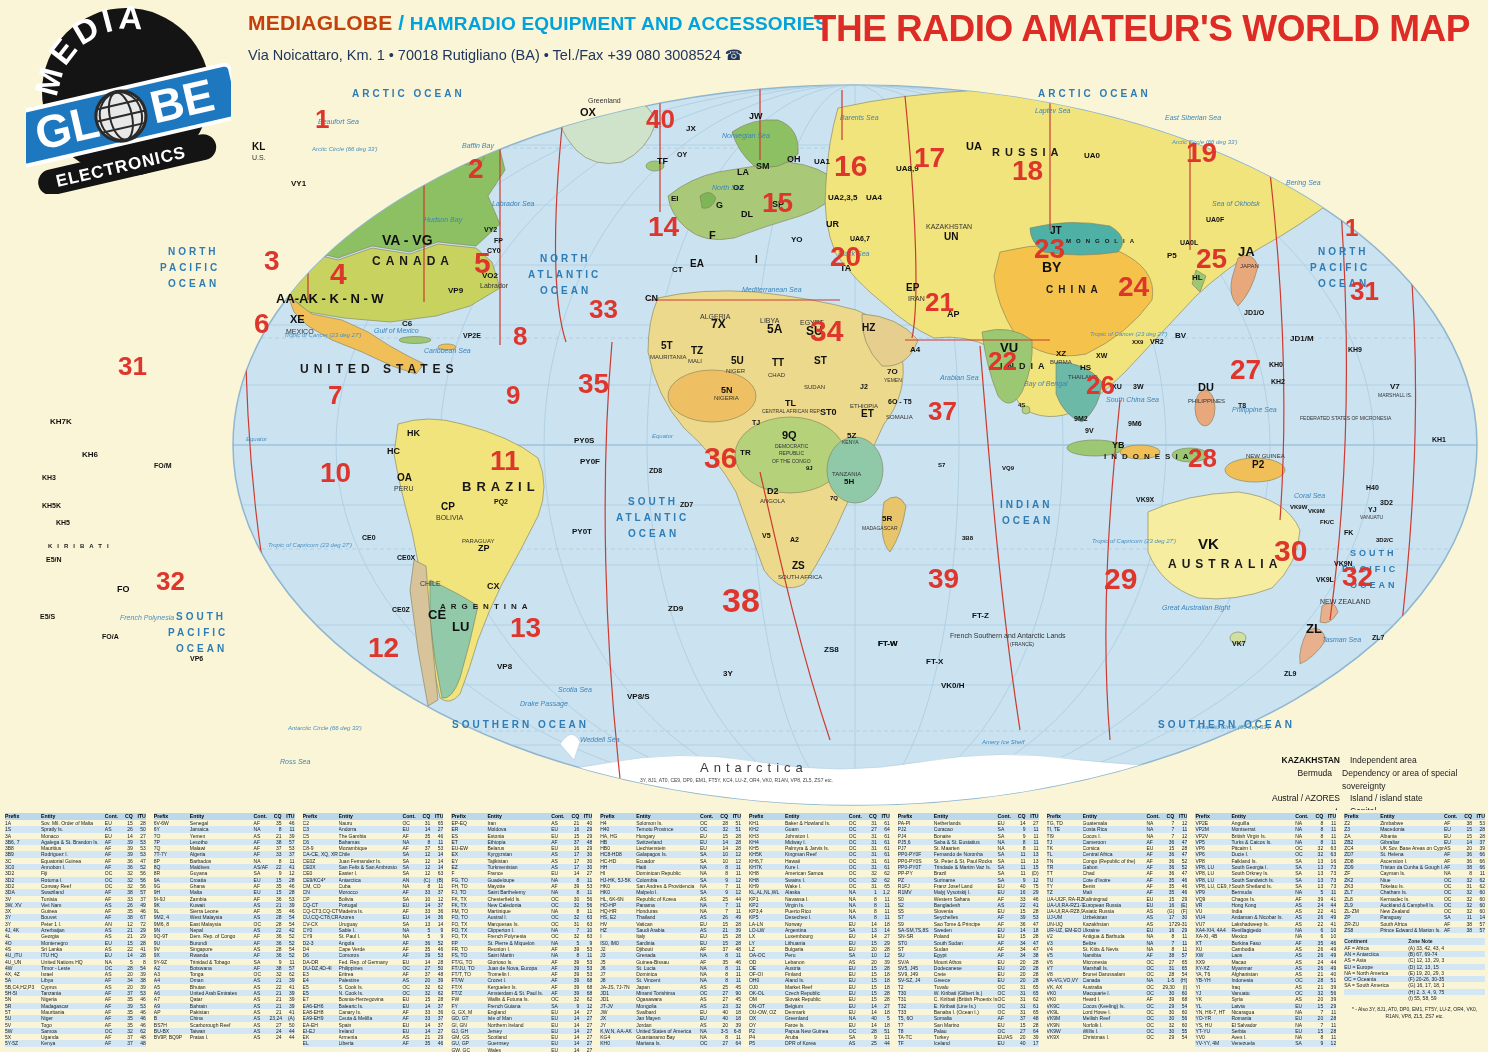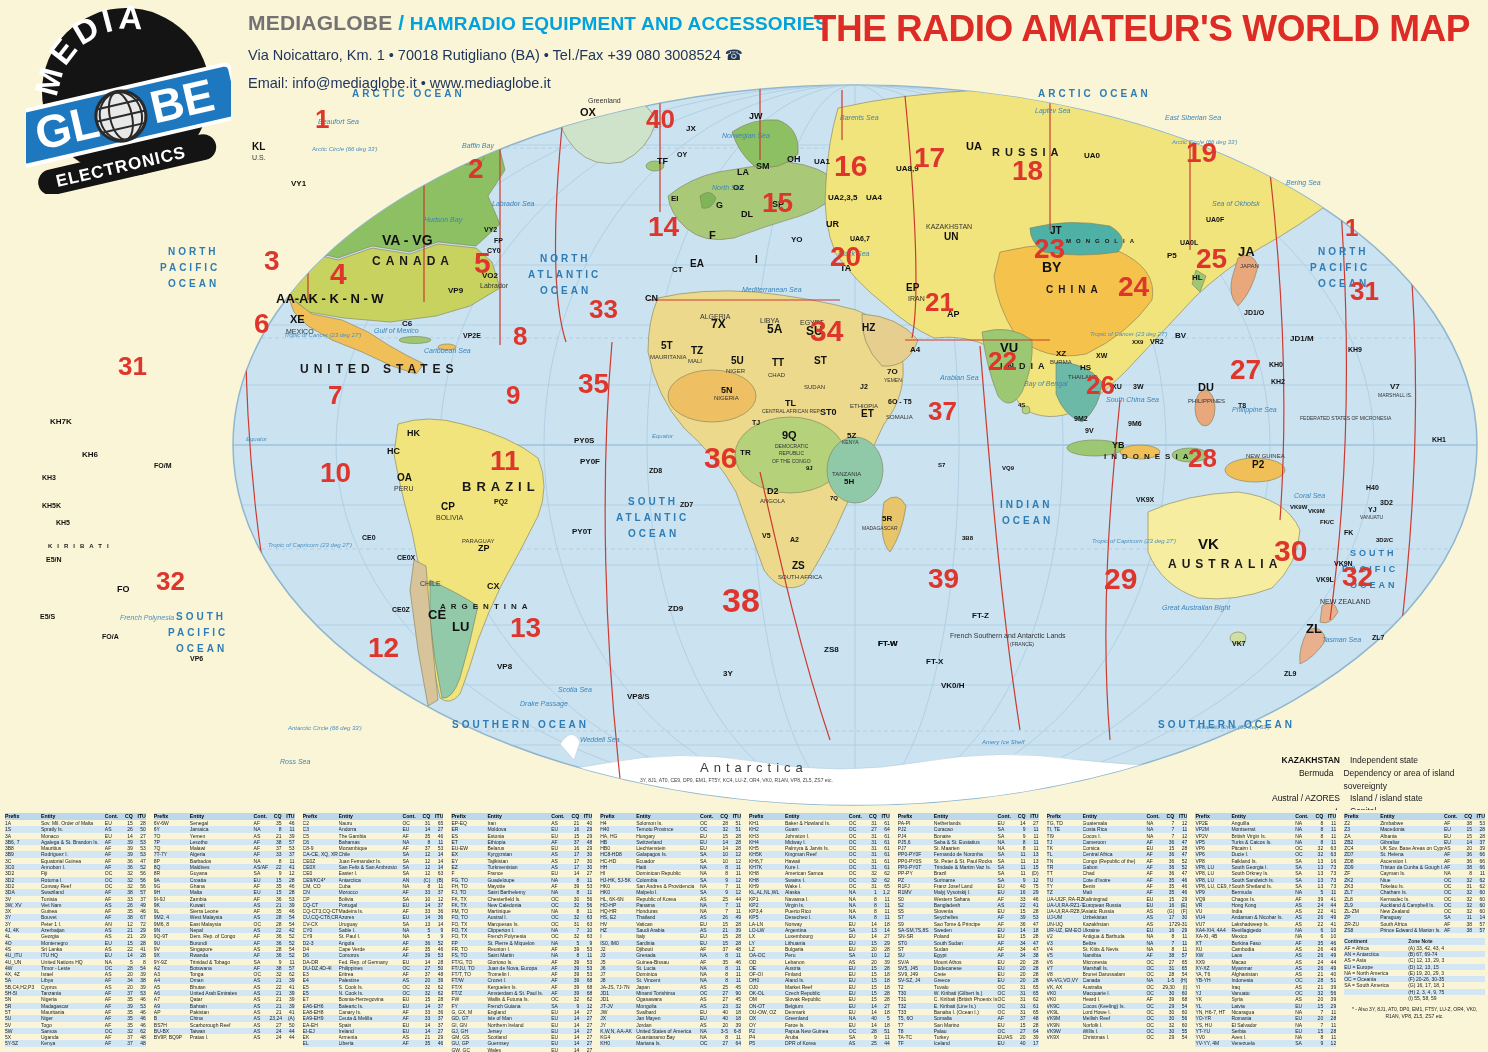--- a/index.html
+++ b/index.html
@@ -2,21 +2,21 @@
 <html><head>
 <meta charset="utf-8">
 <style>
   html,body{margin:0;padding:0;}
   body{width:1488px;height:1052px;position:relative;background:#faf5d7;overflow:hidden;
        font-family:"Liberation Sans",sans-serif;}
   
   #header{position:absolute;left:0;top:0;width:1488px;height:82px;z-index:5;}
   #logo{position:absolute;left:26px;top:4px;z-index:6;}
   #company{position:absolute;left:248px;top:10px;line-height:1.25;}
-  .co-name{font-size:21px;font-weight:800;color:#737373;letter-spacing:.2px;}
+  .co-name{font-size:21px;font-weight:800;color:#c2410c;letter-spacing:.2px;}
   .co-slash{font-size:21px;font-weight:800;color:#00a3dd;}
   .co-tag{font-size:19px;font-weight:800;color:#00a3dd;letter-spacing:.2px;}
   .co-line{font-size:14.5px;color:#20365e;margin-top:10px;}
   #title{position:absolute;right:18px;top:8px;font-size:37px;font-weight:800;color:#dd2b26;
          letter-spacing:-.5px;white-space:nowrap;text-align:center;}
   
   #mapsvg{position:absolute;left:0;top:0;z-index:1;}
   .t-ocean{fill:#2e7cb5;font-weight:600;letter-spacing:3px;}
   .t-sea{fill:#3a85bb;font-style:italic;}
   .t-line{fill:#4a8fbf;font-style:italic;}
@@ -79,21 +79,20 @@
       <text x="28" y="167" font-size="17" font-weight="800" fill="#ffffff" letter-spacing="1">ELECTRONICS</text>
     </g>
   </svg>
   <div id="company">
     <div>
       <span class="co-name">MEDIAGLOBE</span><span class="co-slash"> / </span><span class="co-tag">HAMRADIO EQUIPMENT AND ACCESSORIES</span>
     </div>
     <div class="co-line">
       <span>Via Noicattaro, Km. 1 • 70018 Rutigliano (BA) • Tel./Fax +39 080 3008524 </span><span>☎</span>
     </div>
-    <div class="co-line"><span>Email: info@mediaglobe.it • www.mediaglobe.it</span></div>
   </div>
   <div id="title">THE RADIO AMATEUR'S WORLD MAP</div>
 </div>
 
 <svg id="mapsvg" width="1488" height="1052" viewBox="0 0 1488 1052">
   <defs>
     <clipPath id="mapclip">
         <ellipse cx="855" cy="445" rx="622" ry="360"></ellipse>
       </clipPath>
   </defs>
@@ -510,25 +509,25 @@
       <text x="722" y="612" class="t-zone" font-size="34">38</text>
       <text x="928" y="588" class="t-zone" font-size="28">39</text>
       <text x="646" y="128" class="t-zone" font-size="26">40</text>
       <text x="1345" y="236" class="t-zone" font-size="24">1</text>
     </g>
 </svg>
 
 <div id="legend">
     <div class="lg-row">
       <span class="lg-term b">KAZAKHSTAN</span>
-      <span class="lg-desc">Independent state</span>
+      <span class="lg-desc">Independent area</span>
     </div>
     <div class="lg-row">
       <span class="lg-term">Bermuda</span>
-      <span class="lg-desc">Dependency or area of island sovereignty</span>
+      <span class="lg-desc">Dependency or area of special sovereignty</span>
     </div>
     <div class="lg-row">
       <span class="lg-term">Austral / AZORES</span>
       <span class="lg-desc">Island / island state</span>
     </div>
     <div class="lg-row">
       <span class="lg-term">★</span>
       <span class="lg-desc">Capital</span>
     </div>
   </div>

